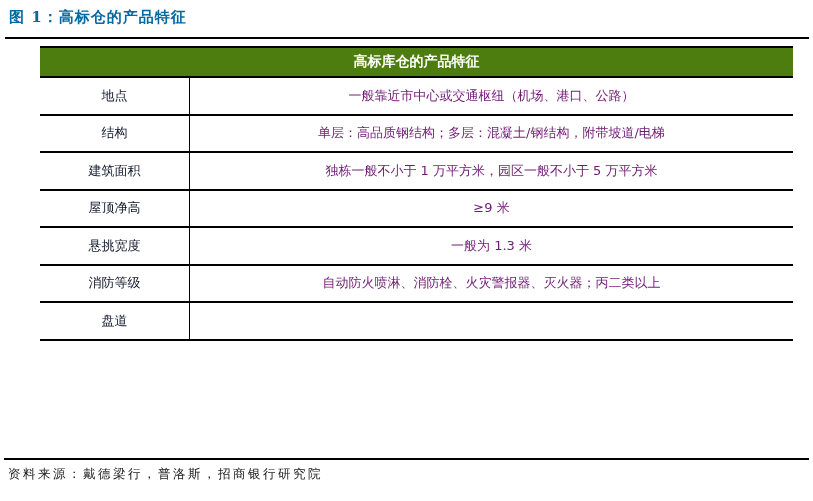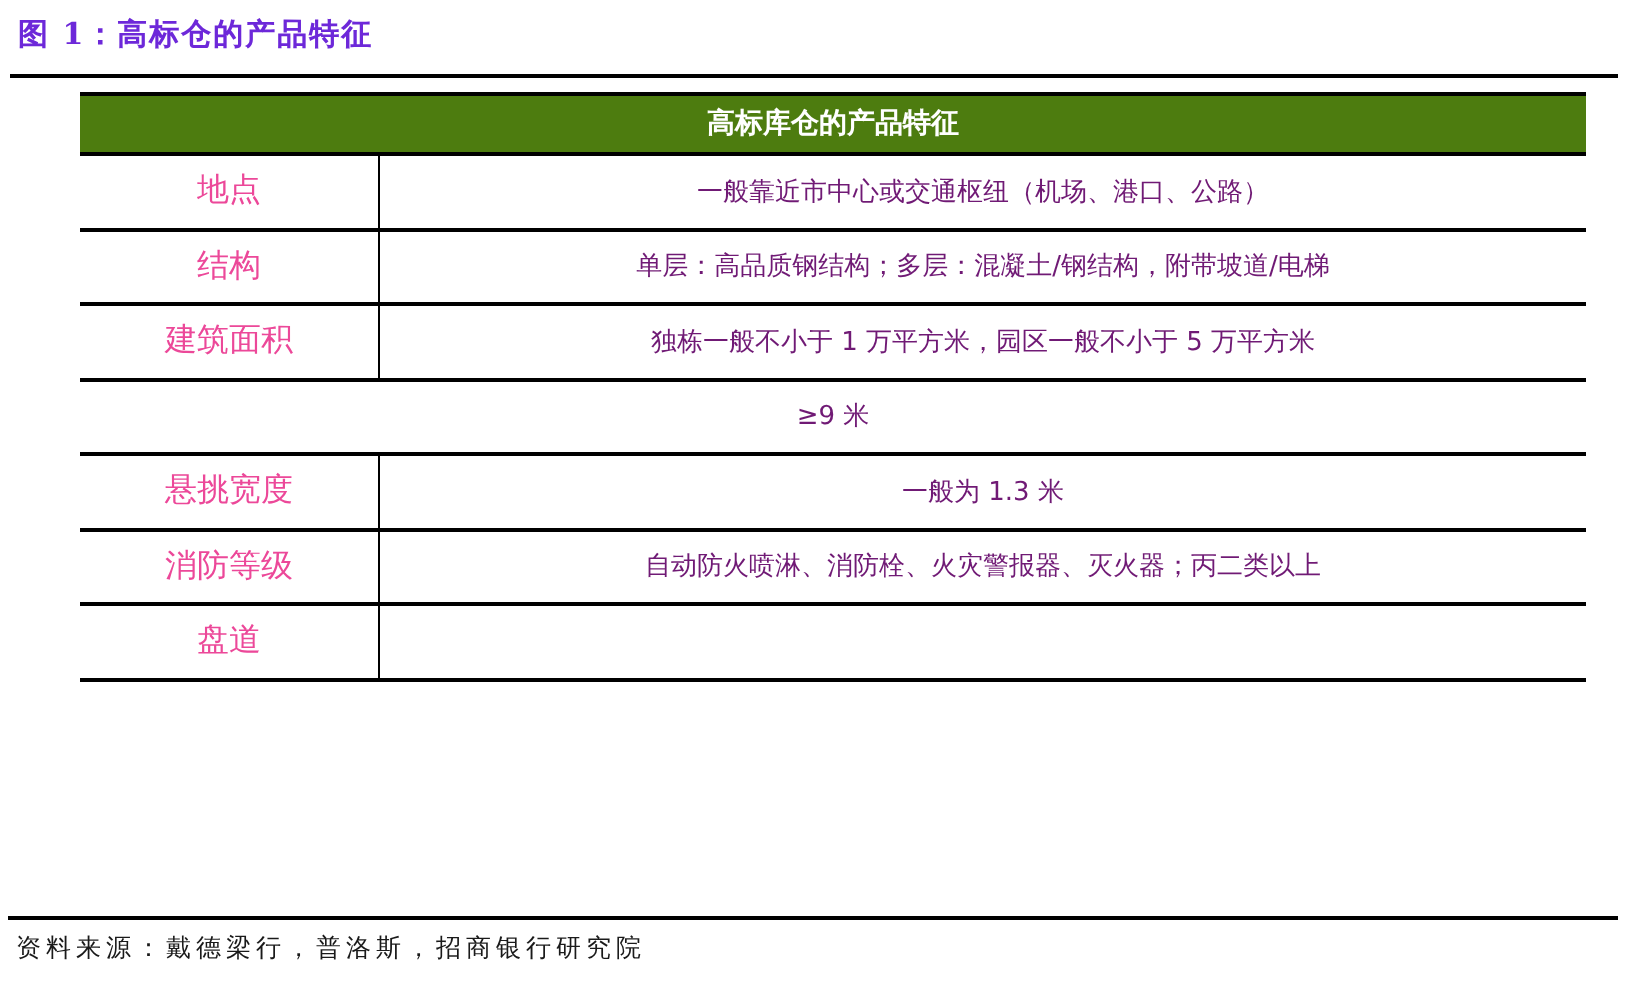--- a/index.html
+++ b/index.html
@@ -11,21 +11,21 @@
     font-family: "DejaVu Sans", "Liberation Sans", sans-serif;
     overflow: hidden;
   }
   .figure-title {
     position: absolute;
     left: 9px;
     top: 8px;
     font-size: 15px;
     font-weight: bold;
     font-family: "DejaVu Serif", "Liberation Serif", serif;
-    color: #6d28d9;
+    color: #0369a1;
     letter-spacing: 1px;
   }
   .title-rule {
     position: absolute;
     left: 5px;
     right: 4px;
     top: 37px;
     height: 2px;
     background: #000000;
   }
@@ -54,22 +54,22 @@
     display: flex;
     align-items: stretch;
   }
   .tlabel {
     width: 150px;
     box-sizing: border-box;
     border-right: 1.5px solid #000000;
     display: flex;
     align-items: center;
     justify-content: center;
-    font-size: 16px;
-    color: #ec4899;
+    font-size: 13px;
+    color: #0f172a;
   }
   .tvalue {
     flex: 1;
     display: flex;
     align-items: center;
     justify-content: center;
     font-size: 13px;
     color: #701a75;
     white-space: nowrap;
   }
@@ -108,20 +108,21 @@
     </div>
     <div class="trow">
       <div class="tlabel">结构</div>
       <div class="tvalue">单层：高品质钢结构；多层：混凝土/钢结构，附带坡道/电梯</div>
     </div>
     <div class="trow">
       <div class="tlabel">建筑面积</div>
       <div class="tvalue">独栋一般不小于 1 万平方米，园区一般不小于 5 万平方米</div>
     </div>
     <div class="trow">
+      <div class="tlabel">屋顶净高</div>
       <div class="tvalue">≥9 米</div>
     </div>
     <div class="trow">
       <div class="tlabel">悬挑宽度</div>
       <div class="tvalue">一般为 1.3 米</div>
     </div>
     <div class="trow">
       <div class="tlabel">消防等级</div>
       <div class="tvalue">自动防火喷淋、消防栓、火灾警报器、灭火器；丙二类以上</div>
     </div>

